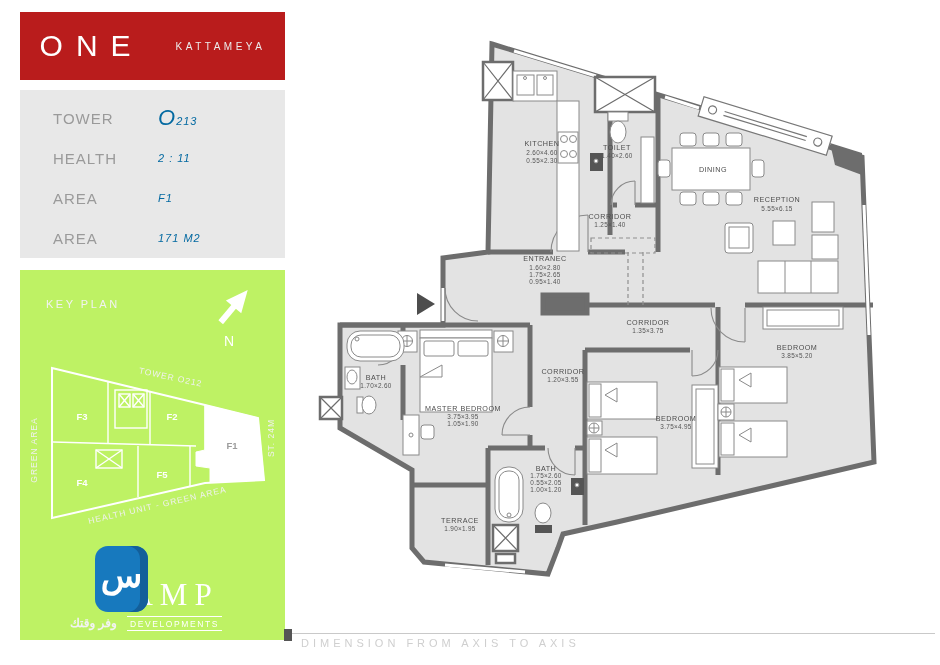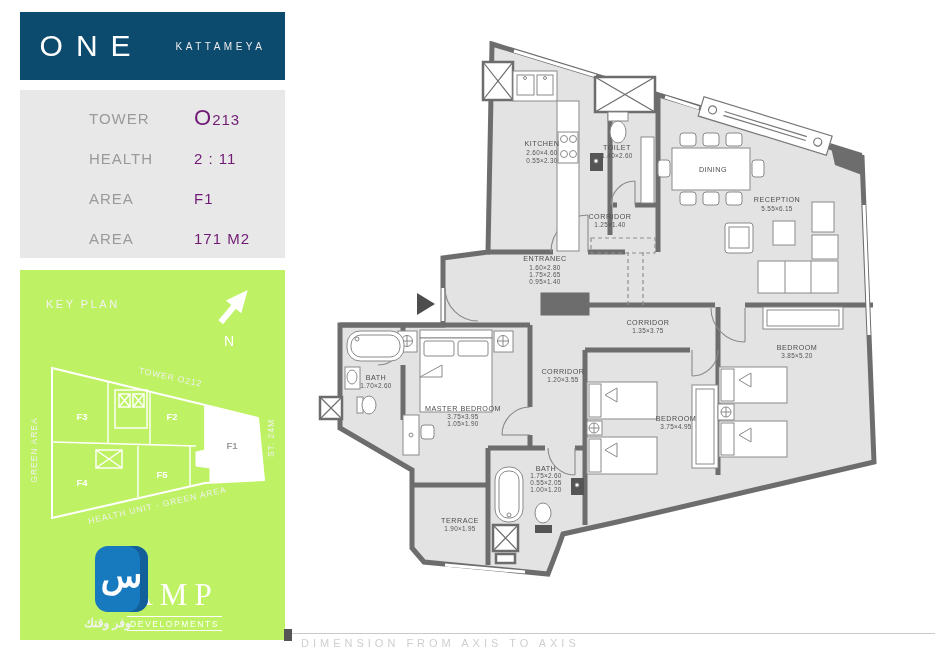--- a/index.html
+++ b/index.html
@@ -1,40 +1,40 @@
 <!DOCTYPE html>
 <html><head>
 <meta charset="utf-8">
 <style>
   html,body{margin:0;padding:0;background:#fff;}
   .page{position:relative;width:940px;height:665px;background:#fff;overflow:hidden;
         font-family:"Liberation Sans",sans-serif;}
   
-  .brand-band{position:absolute;left:20px;top:12px;width:265px;height:68px;background:#0c4a6e;
+  .brand-band{position:absolute;left:20px;top:12px;width:265px;height:68px;background:#b91c1c;
               display:flex;align-items:center;justify-content:center;gap:32px;}
   .brand-title{color:#fff;font-size:30px;letter-spacing:13px;font-weight:400;}
   .brand-sub{color:#ececec;font-size:10px;letter-spacing:3.5px;}
   .info-panel{position:absolute;left:20px;top:90px;width:265px;height:168px;background:#e8e8e8;}
   .info-row{position:absolute;left:0;width:100%;height:30px;display:flex;align-items:center;}
-  .info-label{color:#9a9a9a;font-size:15px;letter-spacing:1px;width:105px;padding-left:33px;margin-left:36px;}
-  .info-value{color:#701a75;font-size:15px;letter-spacing:1px;}
+  .info-label{color:#9a9a9a;font-size:15px;letter-spacing:1px;width:105px;padding-left:33px;}
+  .info-value{color:#0369a1;font-size:11px;letter-spacing:1px;font-style:italic;}
   .tower-value::first-letter{font-size:22px;}
   .keyplan-panel{position:absolute;left:20px;top:270px;width:265px;height:370px;background:#bef264;}
   
   .watermark{position:absolute;left:10px;top:540px;width:290px;height:122px;pointer-events:none;}
   .amp-wrap{position:absolute;left:117px;top:40px;text-align:center;}
   .amp-name{color:#fff;font-family:"Liberation Serif",serif;font-size:31px;letter-spacing:7px;line-height:30px;}
   .amp-sub{color:#fff;font-size:8.5px;letter-spacing:1.6px;border-top:1.5px solid #fff;
            border-bottom:1.5px solid #fff;padding:1.5px 3px;margin-top:6px;}
   .sem-icon{position:absolute;left:85px;top:6px;width:53px;height:66px;border-radius:13px;
             background:#1779be;box-shadow:inset -8px 0 0 #135f9a;display:flex;align-items:center;justify-content:center;}
   .sem-icon span{color:#fff;font-size:34px;font-weight:bold;margin-top:-8px;}
   .sem-name{position:absolute;left:2px;top:42px;color:#1779be;font-size:36px;font-weight:bold;
             text-shadow:-2px -2px 0 #fff,2px -2px 0 #fff,-2px 2px 0 #fff,2px 2px 0 #fff,0 3px 3px rgba(255,255,255,.9);}
-  .sem-tag{position:absolute;left:60px;top:76px;color:#f2f2f2;font-size:12px;font-weight:bold;margin-left:14px;}
+  .sem-tag{position:absolute;left:60px;top:76px;color:#f2f2f2;font-size:12px;font-weight:bold;}
   
   .footer-rule{position:absolute;left:286px;top:633px;width:649px;border-top:1.5px solid #c9c9c9;}
   .footer-square{position:absolute;left:284px;top:629px;width:8px;height:12px;background:#555;}
   .footer-note{position:absolute;left:301px;top:637px;color:#cfcfcf;font-size:11px;letter-spacing:4px;}
   svg text{font-family:"Liberation Sans",sans-serif;}
 </style>
 </head>
 <body>
 
 <div class="page">

